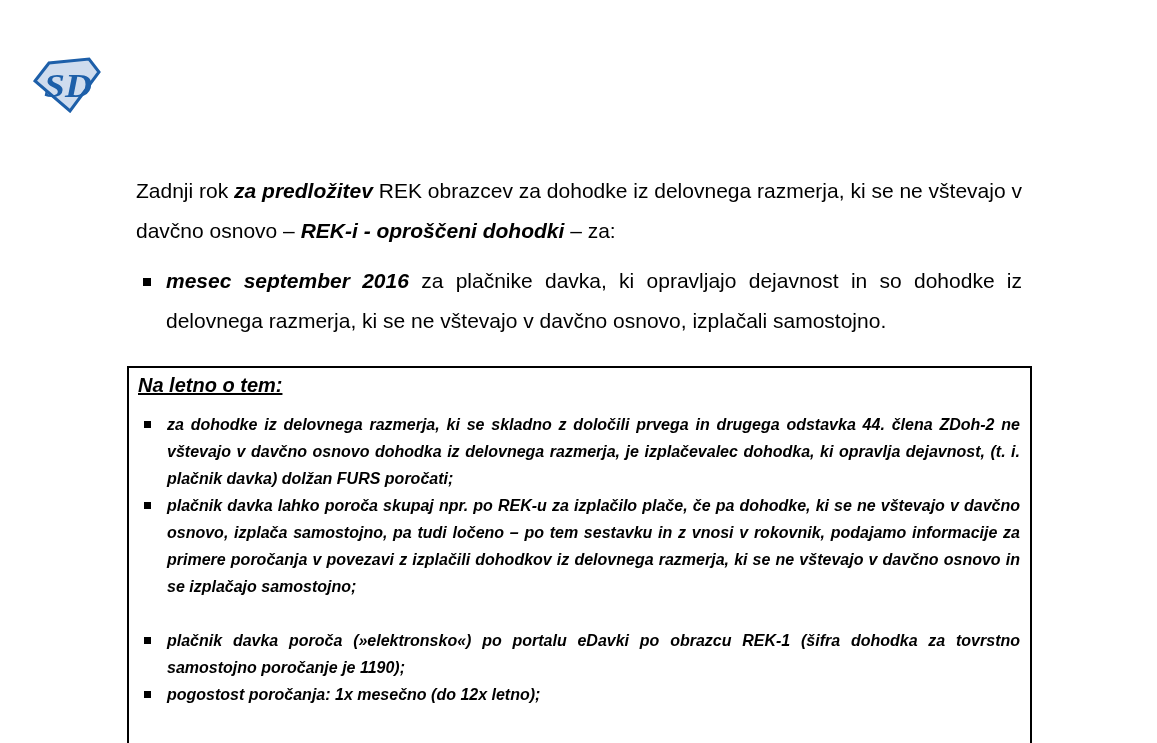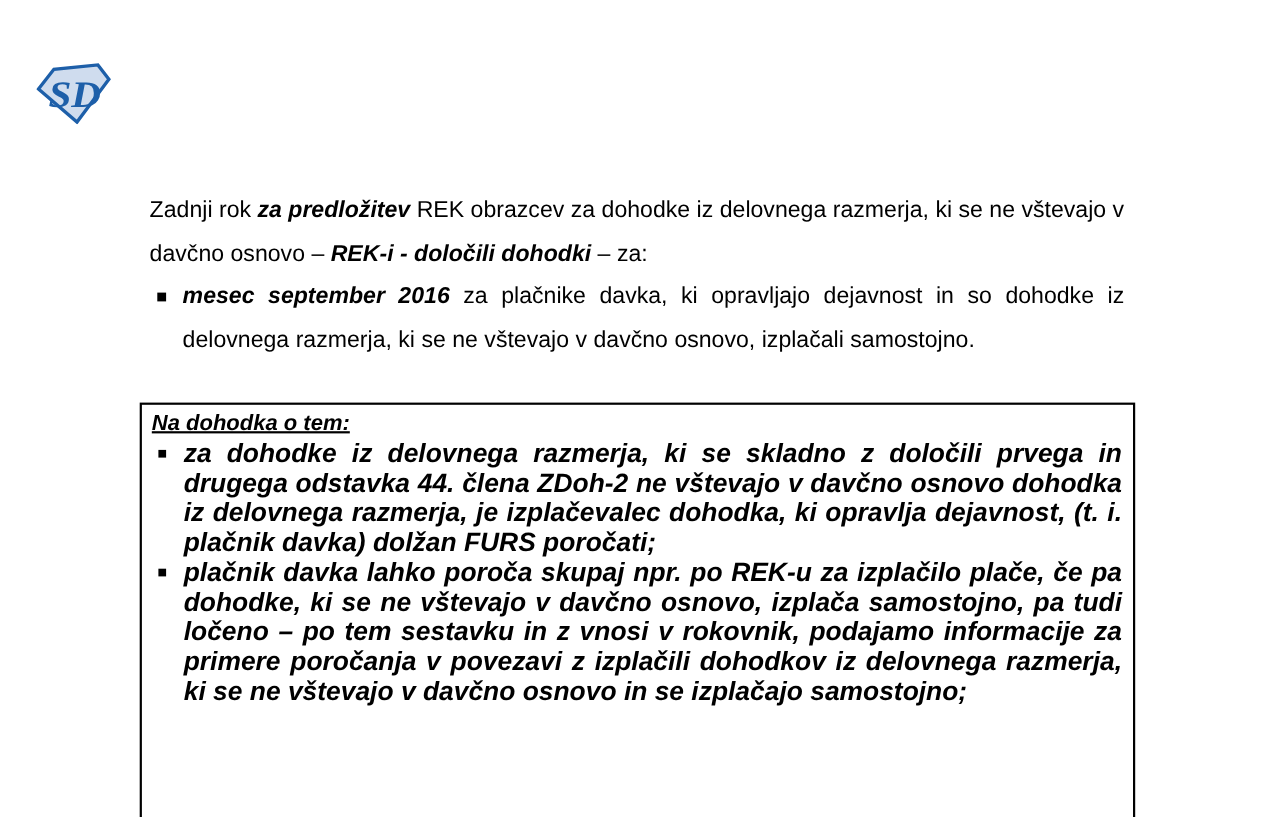--- a/index.html
+++ b/index.html
@@ -32,21 +32,21 @@
     top: 171px;
     width: 886px;
     font-size: 21px;
     line-height: 40px;
     text-align: justify;
   }
   .bold { font-weight: bold; font-style: italic; }
   .main-list {
     position: absolute;
     left: 136px;
-    top: 249px;
+    top: 261px;
     width: 886px;
     list-style: none;
   }
   .main-list li {
     position: relative;
     padding-left: 30px;
     font-size: 21px;
     line-height: 40px;
     text-align: justify;
   }
@@ -71,25 +71,26 @@
   .box-title {
     display: inline-block;
     font-size: 20px;
     font-weight: bold;
     font-style: italic;
     text-decoration: underline;
     line-height: 27px;
   }
   .box-list {
     list-style: none;
-    font-size: 24px;
+    font-size: 16px;
     font-weight: bold;
     font-style: italic;
     line-height: 27px;
     text-align: justify;
+    margin-top: 12px;
   }
   .box-list li {
     position: relative;
     padding-left: 29px;
   }
   .box-list li::before {
     content: "";
     position: absolute;
     left: 6px;
     top: 10px;
@@ -102,25 +103,27 @@
 </head>
 <body>
 
 <div class="logo">
   <svg viewBox="0 0 68 57">
     <path class="diamond" d="M 2 25 L 16 7 L 56 3 L 66 16 L 37 55 Z"></path>
     <text class="initials" x="11" y="41" font-size="34" textLength="48" lengthAdjust="spacingAndGlyphs">SD</text>
   </svg>
 </div>
 
-<p class="intro"><span>Zadnji rok </span><span class="bold">za predložitev</span><span> REK obrazcev za dohodke iz delovnega razmerja, ki se ne vštevajo v davčno osnovo – </span><span class="bold">REK-i - določili dohodki</span><span> – za:</span></p>
+<p class="intro"><span>Zadnji rok </span><span class="bold">za predložitev</span><span> REK obrazcev za dohodke iz delovnega razmerja, ki se ne vštevajo v davčno osnovo – </span><span class="bold">REK-i - oproščeni dohodki</span><span> – za:</span></p>
 
 <ul class="main-list">
   <li><span class="bold">mesec september 2016</span><span> za plačnike davka, ki opravljajo dejavnost in so dohodke iz delovnega razmerja, ki se ne vštevajo v davčno osnovo, izplačali samostojno.</span></li>
 </ul>
 
 <div class="info-box">
-  <span class="box-title">Na dohodka o tem:</span>
+  <span class="box-title">Na letno o tem:</span>
   <ul class="box-list">
     <li>za dohodke iz delovnega razmerja, ki se skladno z določili prvega in drugega odstavka 44. člena ZDoh-2 ne vštevajo v davčno osnovo dohodka iz delovnega razmerja, je izplačevalec dohodka, ki opravlja dejavnost, (t. i. plačnik davka) dolžan FURS poročati;</li>
     <li>plačnik davka lahko poroča skupaj npr. po REK-u za izplačilo plače, če pa dohodke, ki se ne vštevajo v davčno osnovo, izplača samostojno, pa tudi ločeno – po tem sestavku in z vnosi v rokovnik, podajamo informacije za primere poročanja v povezavi z izplačili dohodkov iz delovnega razmerja, ki se ne vštevajo v davčno osnovo in se izplačajo samostojno;</li>
+    <li class="gap-before">plačnik davka poroča (»elektronsko«) po portalu eDavki po obrazcu REK-1 (šifra dohodka za tovrstno samostojno poročanje je 1190);</li>
+    <li>pogostost poročanja: 1x mesečno (do 12x letno);</li>
   </ul>
 </div>
 
 </body></html>

